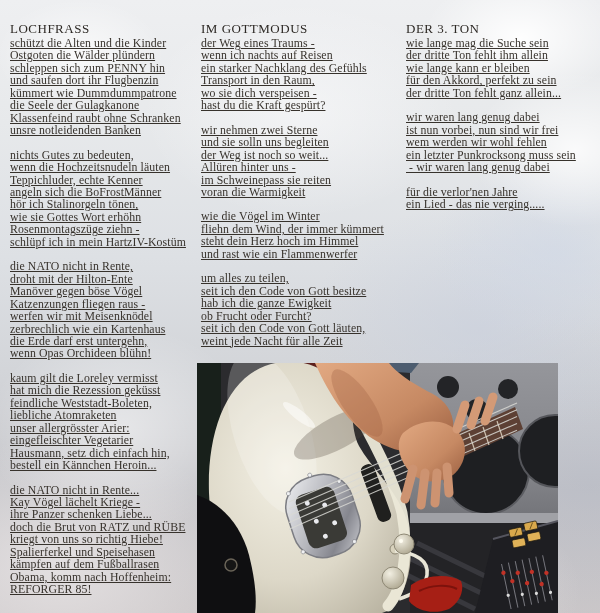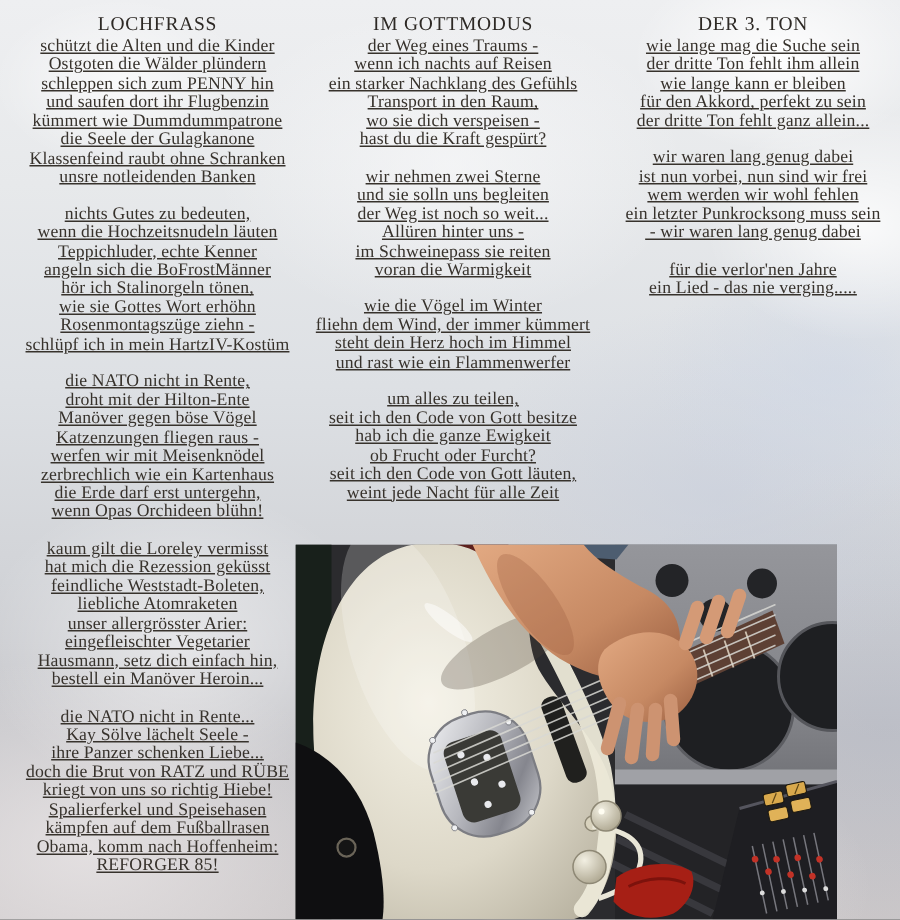--- a/index.html
+++ b/index.html
@@ -12,21 +12,21 @@
       radial-gradient(220px 150px at 300px 110px, rgba(252,252,253,.55), rgba(255,255,255,0) 72%),
       radial-gradient(150px 110px at 575px 150px, rgba(255,255,255,.8), rgba(255,255,255,0) 70%),
       radial-gradient(170px 130px at 555px 250px, rgba(208,216,230,.6), rgba(208,216,230,0) 72%),
       radial-gradient(230px 170px at 480px 330px, rgba(199,206,221,.55), rgba(199,206,221,0) 75%),
       radial-gradient(190px 150px at 120px 430px, rgba(255,255,255,.5), rgba(255,255,255,0) 70%),
       radial-gradient(250px 170px at 60px 565px, rgba(232,228,229,.85), rgba(232,228,229,0) 75%),
       radial-gradient(210px 130px at 430px 590px, rgba(240,237,237,.5), rgba(240,237,237,0) 72%),
       radial-gradient(300px 220px at 590px 480px, rgba(165,172,190,.30), rgba(165,172,190,0) 75%),
       linear-gradient(180deg,#eeeff1 0%,#e7e9eb 20%,#dde0e4 42%,#d2d4d8 62%,#c6c6ca 80%,#ccc8c9 100%);
   }
-  .col{position:absolute;top:9px;text-align:center;}
+  .col{position:absolute;top:22px;}
   #col1{left:10px;width:190px;}
   #col2{left:201px;width:202px;}
   #col3{left:406px;width:192px;}
   .song-title{
     margin:0;font-size:13px;font-weight:normal;line-height:13px;
     letter-spacing:.5px;color:#2d2925;white-space:nowrap;
   }
   .stanza{margin:0 0 12px 0;padding:0;text-decoration:underline;}
   .stanzas{margin-top:2px;}
   .line{display:block;font-size:11.8px;line-height:12.45px;letter-spacing:.1px;white-space:nowrap;}
@@ -71,25 +71,25 @@
           <span class="line">wenn Opas Orchideen blühn!</span>
         </p>
         <p class="stanza">
           <span class="line">kaum gilt die Loreley vermisst</span>
           <span class="line">hat mich die Rezession geküsst</span>
           <span class="line">feindliche Weststadt-Boleten,</span>
           <span class="line">liebliche Atomraketen</span>
           <span class="line">unser allergrösster Arier:</span>
           <span class="line">eingefleischter Vegetarier</span>
           <span class="line">Hausmann, setz dich einfach hin,</span>
-          <span class="line">bestell ein Manöver Heroin...</span>
+          <span class="line">bestell ein Kännchen Heroin...</span>
         </p>
         <p class="stanza">
           <span class="line">die NATO nicht in Rente...</span>
-          <span class="line">Kay Sölve lächelt Seele -</span>
+          <span class="line">Kay Vögel lächelt Kriege -</span>
           <span class="line">ihre Panzer schenken Liebe...</span>
           <span class="line">doch die Brut von RATZ und RÜBE</span>
           <span class="line">kriegt von uns so richtig Hiebe!</span>
           <span class="line">Spalierferkel und Speisehasen</span>
           <span class="line">kämpfen auf dem Fußballrasen</span>
           <span class="line">Obama, komm nach Hoffenheim:</span>
           <span class="line">REFORGER 85!</span>
         </p>
       </div>
   </section>

